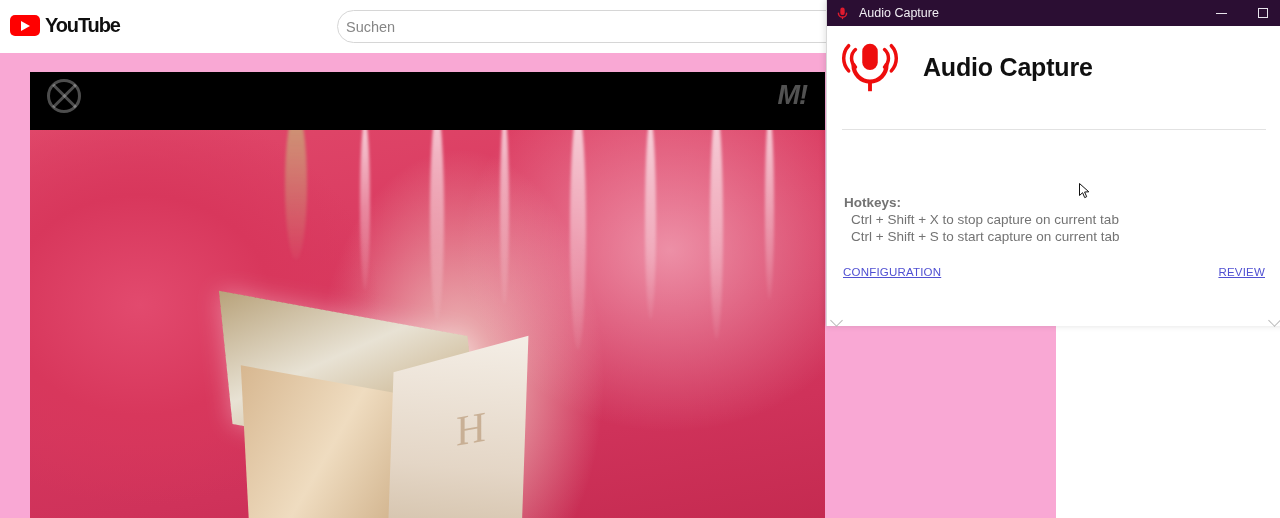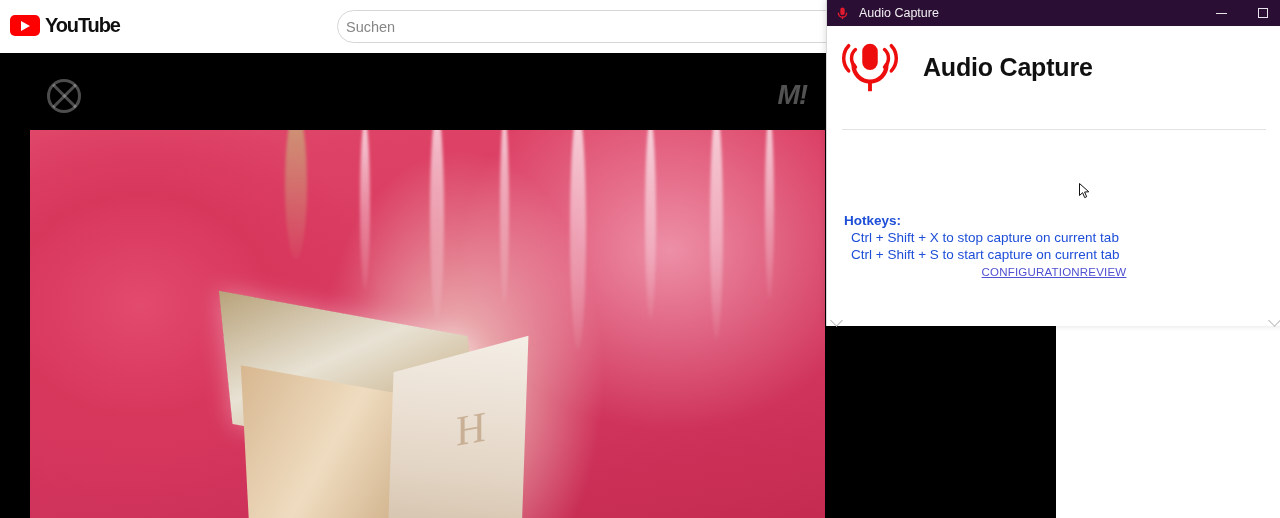--- a/index.html
+++ b/index.html
@@ -7,21 +7,21 @@
     width: 1280px; height: 518px;
     overflow: hidden;
     background: #ffffff;
     font-family: "Liberation Sans", sans-serif;
   }
 
   
   #yt-page {
     position: absolute; left: 0; top: 0;
     width: 1056px; height: 518px;
-    background: #000000;
+    background: #f9a8d4;
   }
   #yt-header {
     position: absolute; left: 0; top: 0;
     width: 1280px; height: 53px;
     background: #ffffff;
     display: flex; align-items: center;
   }
   #yt-logo {
     position: absolute; left: 10px; top: 14px;
     display: flex; align-items: center; gap: 5px;
@@ -201,29 +201,28 @@
     color: #1b1b1b;
     cursor: pointer;
   }
   #cursor-arrow {
     position: absolute; left: 252px; top: 157px;
     width: 11px; height: 16px;
   }
   #hotkeys-block {
     position: absolute; left: 17px; top: 169px;
     font-family: "Liberation Sans", sans-serif;
-    color: #1d4ed8;
-    margin-top: 18px;
+    color: #737373;
   }
   #hotkeys-label { font-size: 13.5px; font-weight: bold; }
   .hotkey-line { font-size: 13.5px; margin-left: 7px; margin-top: 2px; }
   #links-row {
     position: absolute; left: 16px; top: 240px;
     width: 422px;
-    display: flex; justify-content: center;
+    display: flex; justify-content: space-between;
   }
   .app-link {
     font-family: "Liberation Sans", sans-serif;
     font-size: 11.5px;
     color: #5050d2;
     text-decoration: underline;
     letter-spacing: 0.2px;
     cursor: pointer;
   }
   .resize-grip {

